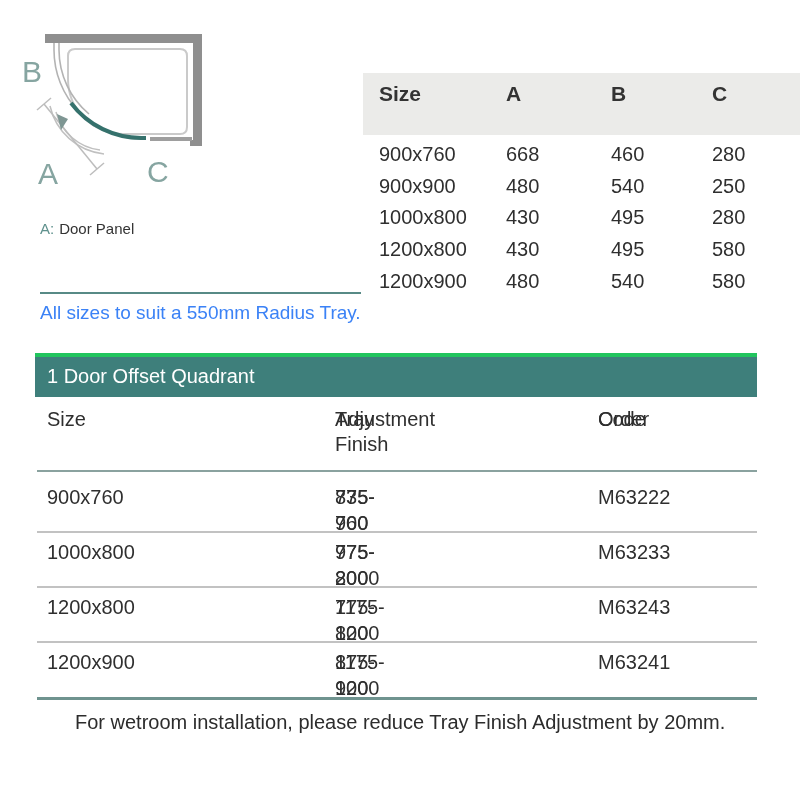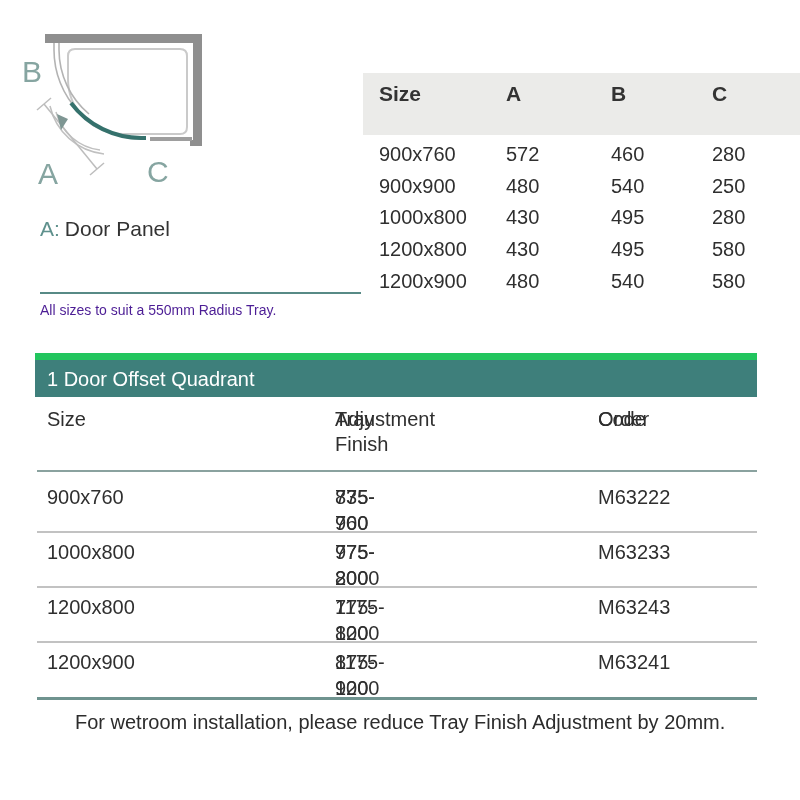--- a/index.html
+++ b/index.html
@@ -10,29 +10,29 @@
   }
   .abs { position:absolute; }
 
   
   .dim-header-band { background:#ebebe9; }
   .dim-header-band span { position:absolute; top:9px; font-size:21px; font-weight:700; color:#333; }
   .dim-row span { position:absolute; font-size:20px; color:#2f2f2f; }
   .c0 { left:16px; } .c1 { left:143px; } .c2 { left:248px; } .c3 { left:349px; }
 
   
-  .legend { left:40px; top:217px; font-size:21px; line-height:23.5px; color:#333; }
+  .legend { left:40px; top:217px; font-size:15px; line-height:23.5px; color:#333; }
   .legend .lk { color:#5f918d; margin-right:5px; }
   .divider { left:40px; top:292px; width:321px; height:2px; background:#578a86; }
-  .tray-note { left:40px; top:302px; font-size:14px; color:#4c1d95; }
+  .tray-note { left:40px; top:302px; font-size:19px; color:#3b82f6; }
 
   
   .banner {
     left:35px; top:353px; width:722px; height:44px; box-sizing:border-box;
-    background:#3e7f7b; border-top:7px solid #22c55e;
+    background:#3e7f7b; border-top:4px solid #22c55e;
   }
   .banner span { display:block; line-height:39px; padding-left:12px; color:#ffffff; font-size:20px; }
 
   
   .pt-head span, .pt-head div { position:absolute; font-size:20px; line-height:25px; color:#2f2f2f; }
   .p0 { left:47px; } .p1 { left:335px; } .p2 { left:598px; }
   .pt-row span, .pt-row div { position:absolute; font-size:20px; line-height:26px; color:#2f2f2f; }
   .hline { height:1.5px; background:#c2c2c2; }
   .hline-top { height:2px; background:#8aa29f; }
   .hline-bottom { height:3px; background:#6f938f; }
@@ -80,21 +80,21 @@
 <div class="abs dim-header-band" style="left:363px; top:73px; width:437px; height:62px;">
   <span class="c0">Size</span>
   <span class="c1">A</span>
   <span class="c2">B</span>
   <span class="c3">C</span>
 </div>
 
 <div class="abs" style="left:363px; top:143px; width:437px; height:160px;">
   <div class="abs dim-row" style="top:0;width:437px">
     <span class="c0">900x760</span>
-    <span class="c1">572</span>
+    <span class="c1">668</span>
     <span class="c2">460</span>
     <span class="c3">280</span>
   </div>
   <div class="abs dim-row" style="top:32px;width:437px">
     <span class="c0">900x900</span>
     <span class="c1">480</span>
     <span class="c2">540</span>
     <span class="c3">250</span>
   </div>
   <div class="abs dim-row" style="top:63px;width:437px">

